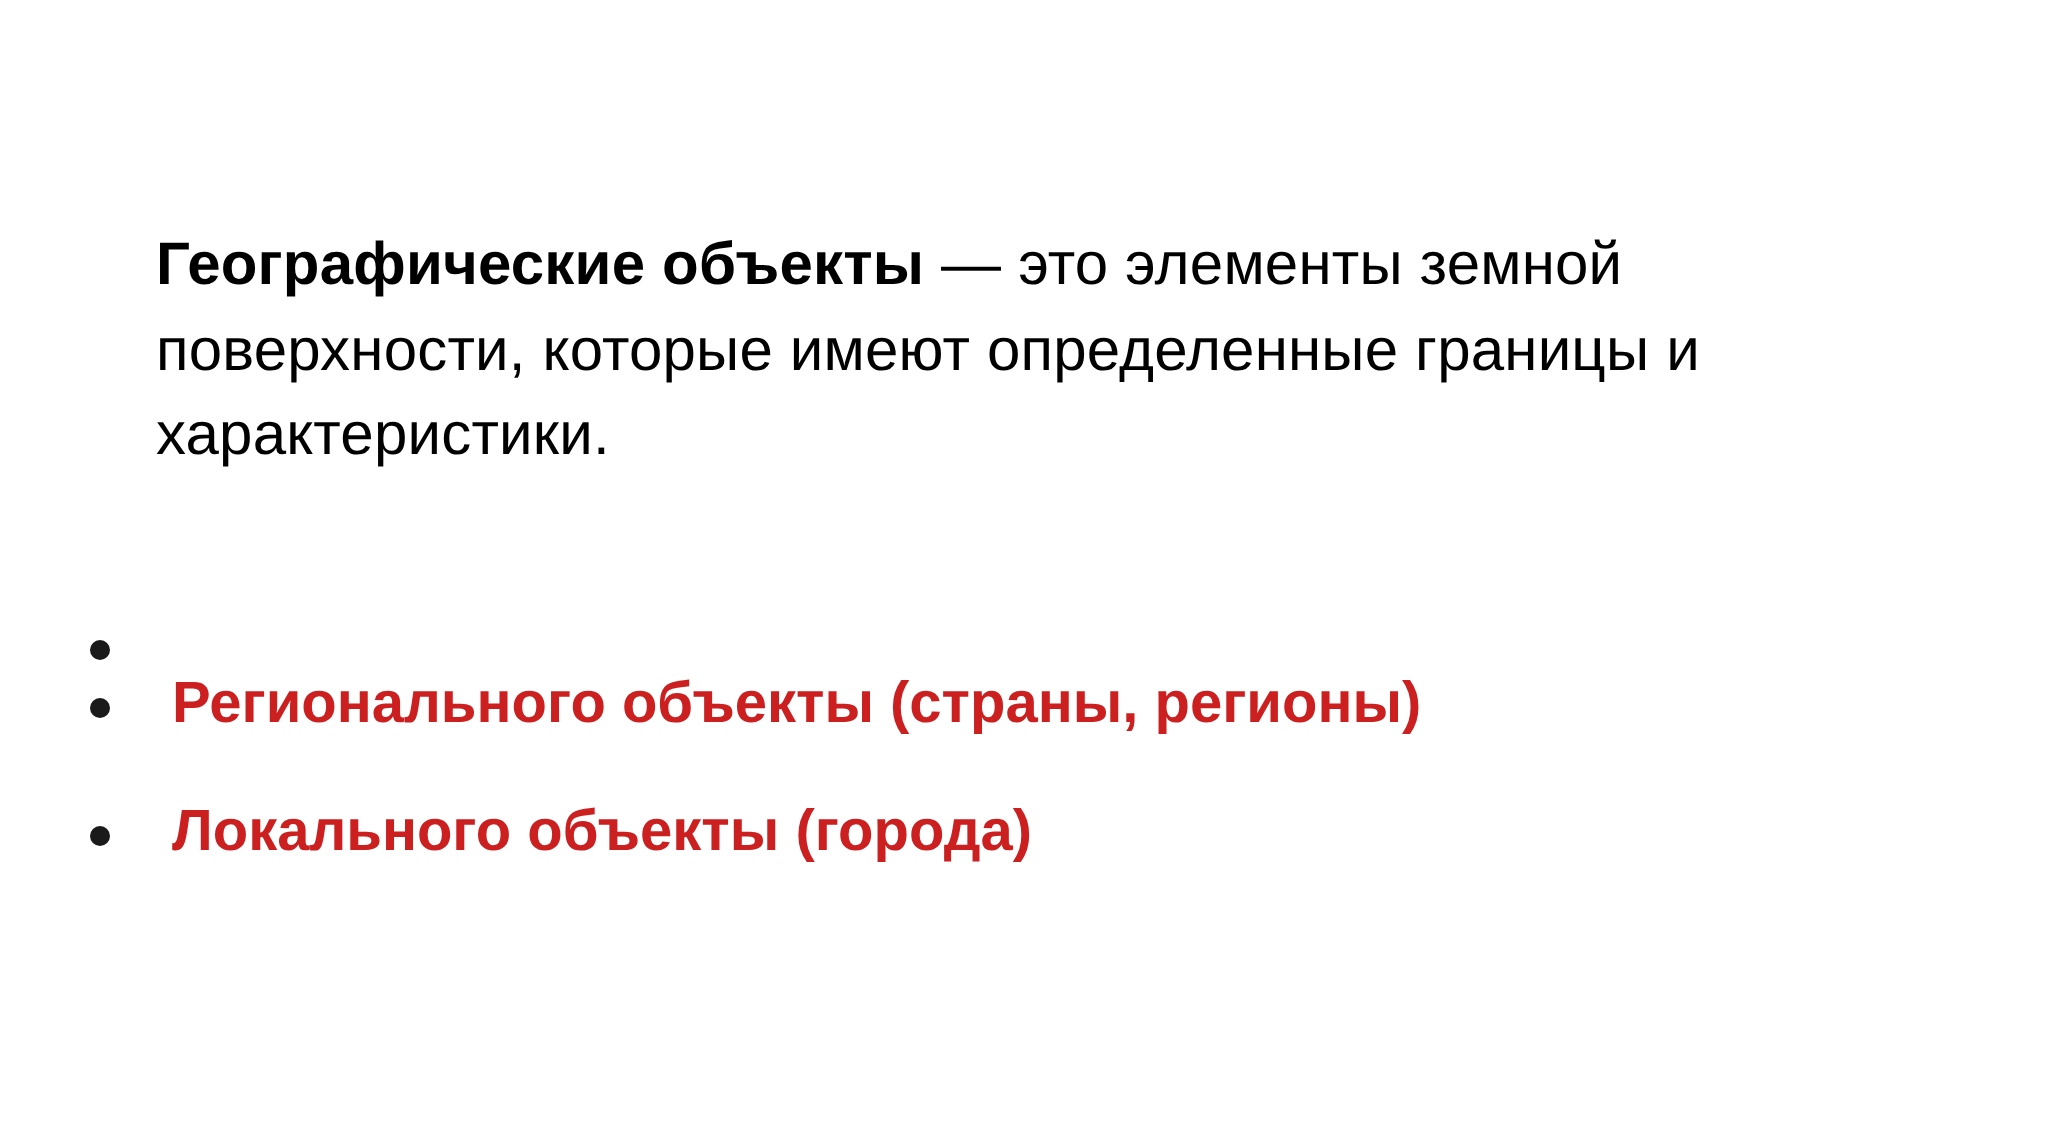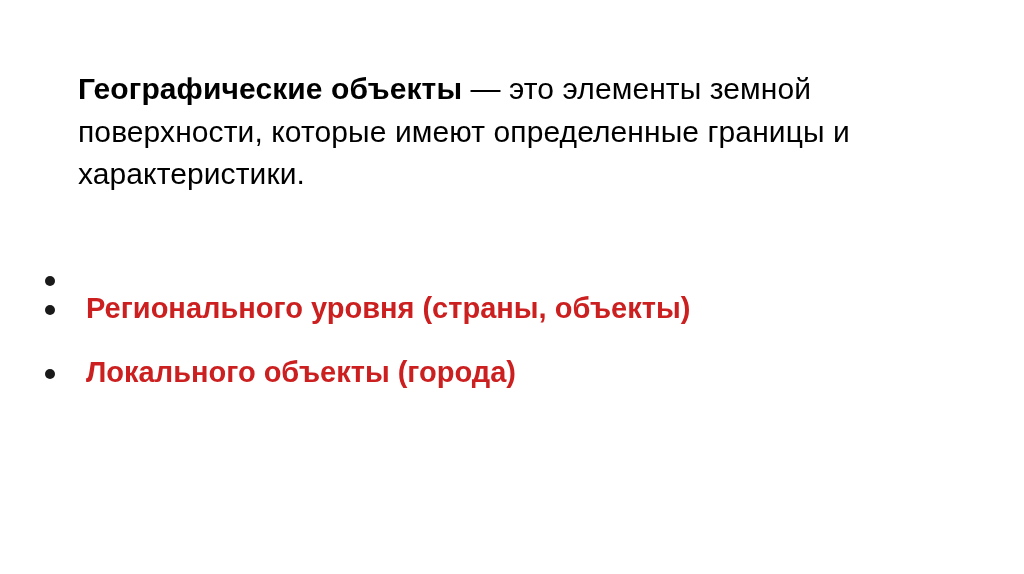--- a/index.html
+++ b/index.html
@@ -12,20 +12,21 @@
     background: #ffffff;
     font-family: "Liberation Sans", sans-serif;
     color: #000000;
     overflow: hidden;
   }
   .slide {
     position: relative;
     width: 1024px;
     height: 490px;
     box-sizing: border-box;
+    margin-top: 44px;
   }
   .definition {
     position: absolute;
     left: 78px;
     top: 38px;
     width: 880px;
     font-size: 30px;
     line-height: 1.42;
     color: #000000;
     letter-spacing: 0.1px;
@@ -70,21 +71,21 @@
   <p class="definition">
     <span class="term">Географические объекты</span><span> — это элементы земной поверхности, которые имеют определенные границы и характеристики.</span>
   </p>
 
   <ul class="bullet-list">
     <li>
       <span class="dot"></span>
     </li>
     <li>
       <span class="dot"></span>
-      <span>Регионального уровня (страны, объекты)</span>
+      <span>Регионального объекты (страны, регионы)</span>
     </li>
     <li>
       <span class="dot"></span>
       <span>Локального объекты (города)</span>
     </li>
   </ul>
 
 </div>
 
 </body></html>

